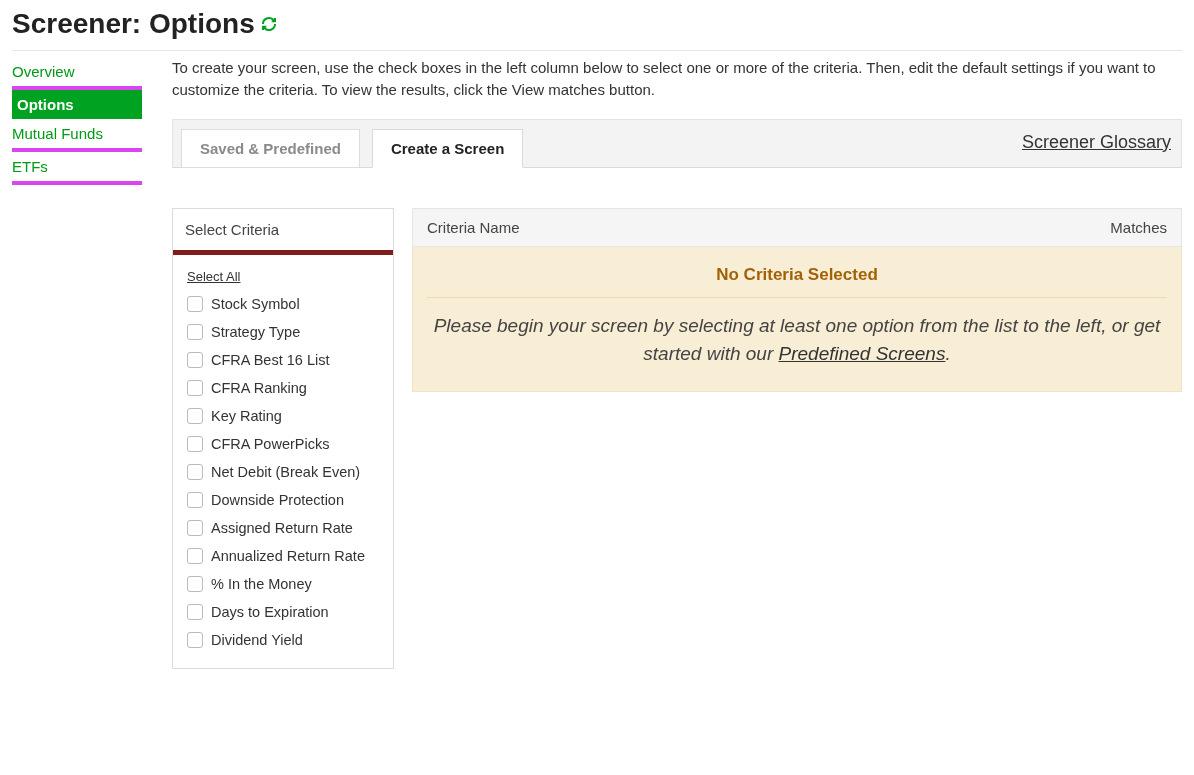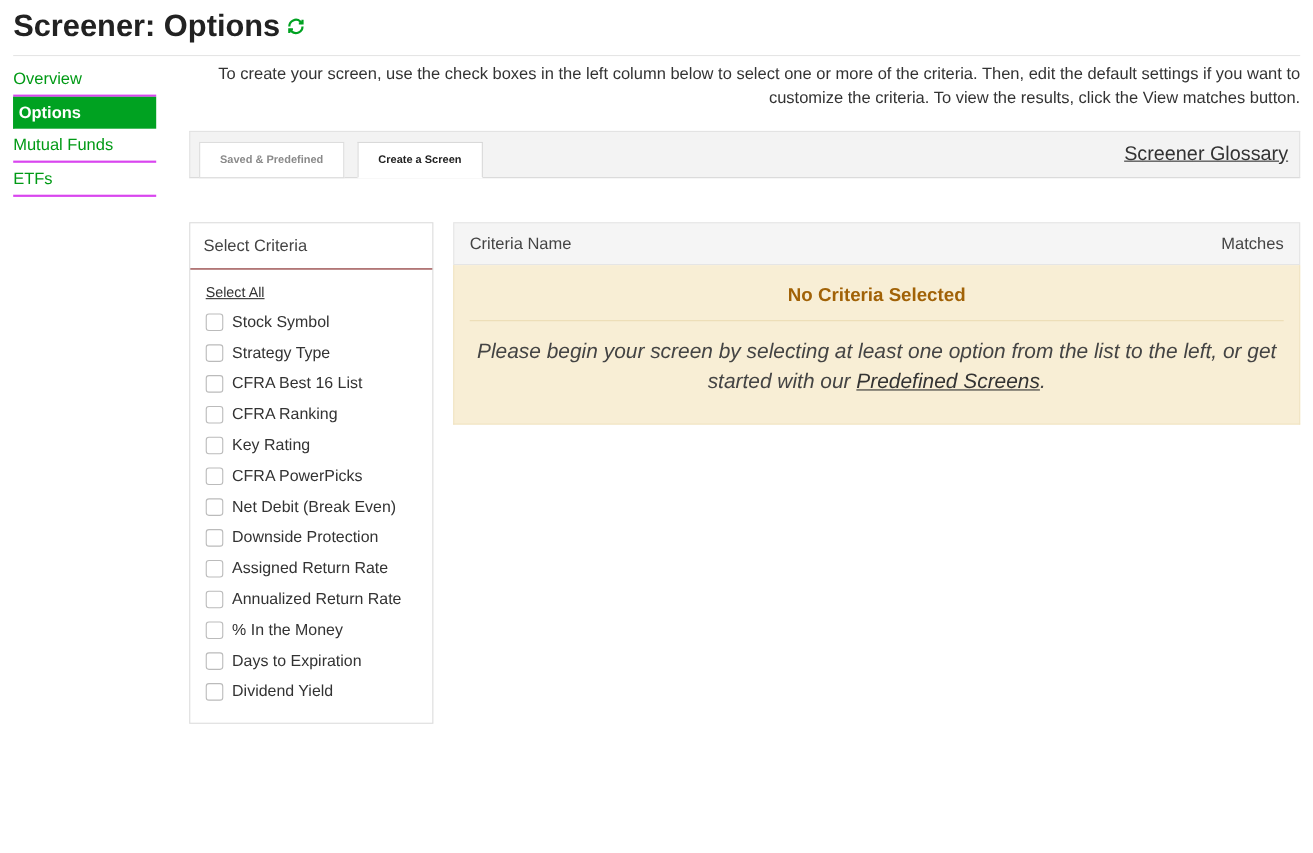--- a/index.html
+++ b/index.html
@@ -39,54 +39,53 @@
     .sidebar {
       width: 130px;
       flex-shrink: 0;
     }
     .sidebar-item {
       display: block;
       padding: 6px 6px 6px 0;
       font-size: 15px;
       color: #009a15;
       cursor: pointer;
-      border-bottom: 2px solid #d946ef;
+      border-bottom: 4px solid #d946ef;
       text-decoration: none;
     }
     .sidebar-item.active {
       background: #00a221;
       color: #fff;
       font-weight: 700;
       padding-left: 4px;
       border-bottom: none;
       border-left: 1px solid #00a221;
     }
     .main {
       flex: 1;
       min-width: 0;
     }
     .intro {
       font-size: 15px;
       color: #333;
       line-height: 1.45;
       margin-bottom: 18px;
-      text-align: right;
     }
     .tabs-bar {
       background: #f3f3f3;
       border: 1px solid #e3e3e3;
       border-bottom: 1px solid #d9d9d9;
       display: flex;
       align-items: center;
       padding: 8px 10px 0 8px;
       position: relative;
     }
     .tab {
       padding: 10px 18px;
-      font-size: 10px;
+      font-size: 15px;
       font-weight: 700;
       border: 1px solid transparent;
       cursor: pointer;
       position: relative;
       top: 1px;
     }
     .tab.inactive {
       background: #fff;
       border: 1px solid #ddd;
       color: #8a8a8a;
@@ -114,21 +113,21 @@
     }
     .criteria-panel {
       width: 222px;
       flex-shrink: 0;
       border: 1px solid #dcdcdc;
     }
     .criteria-header {
       font-size: 15px;
       color: #444;
       padding: 12px 12px;
-      border-bottom: 1px solid #7f1d1d;
+      border-bottom: 5px solid #7f1d1d;
     }
     .criteria-body {
       padding: 12px 14px 14px 14px;
     }
     .select-all {
       font-size: 13px;
       text-decoration: underline;
       color: #333;
       cursor: pointer;
       display: inline-block;

